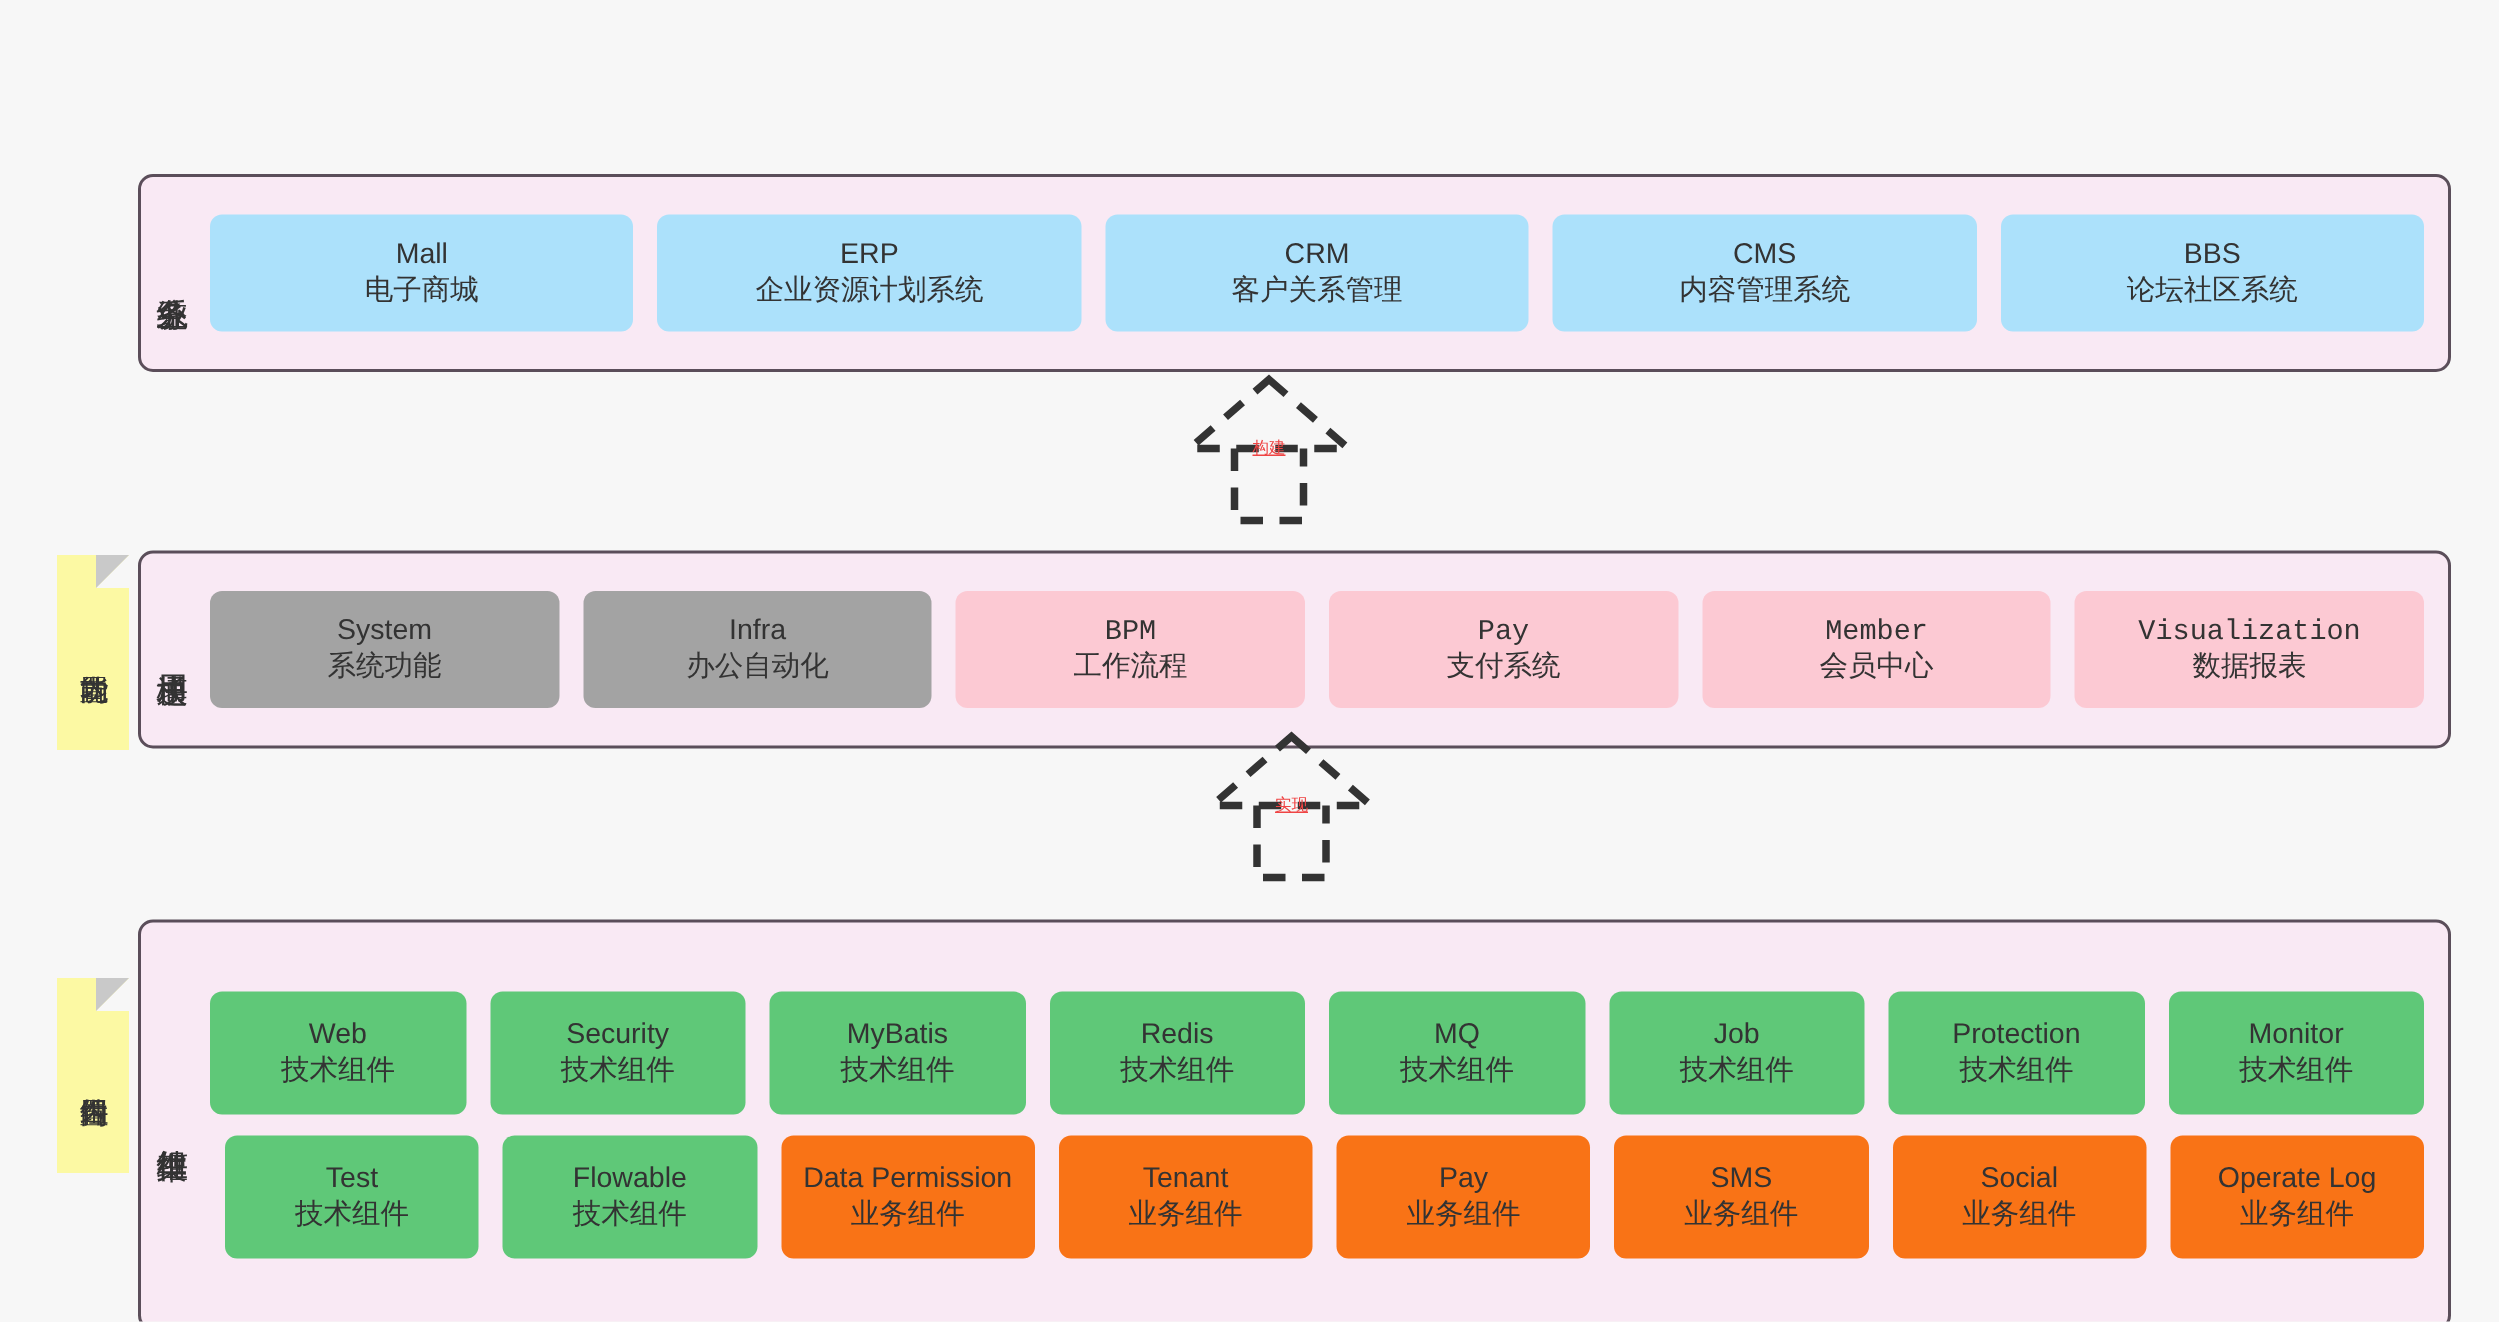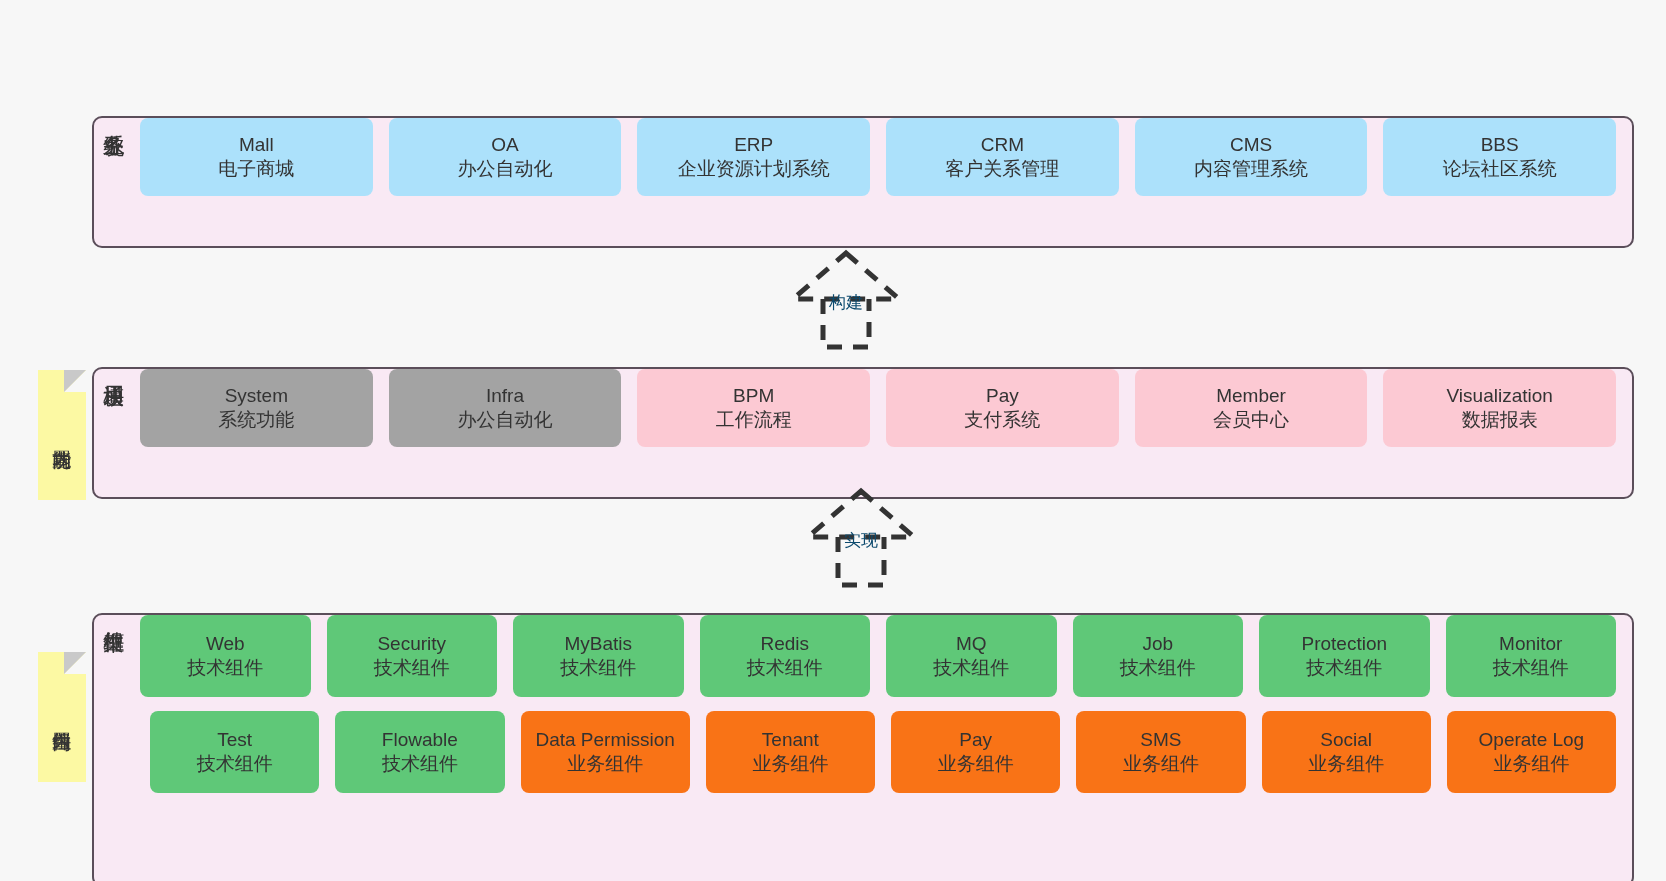--- a/index.html
+++ b/index.html
@@ -22,21 +22,21 @@
 
   
   .layer {
     position: absolute;
     box-sizing: border-box;
     background: #f9e9f4;
     border: 2px solid #5b4e5a;
     border-radius: 10px;
     display: flex;
     flex-direction: row;
-    align-items: flex-start;
+    align-items: center;
   }
   .layer-label {
     flex: 0 0 auto;
     width: 40px;
     display: flex;
     align-items: center;
     justify-content: center;
     font-size: 21px;
     line-height: 1.12;
     letter-spacing: 0;
@@ -80,21 +80,21 @@
     min-width: 0;
   }
   .cell .t1 { display: block; }
   .cell .t2 { display: block; }
 
   .h78 { height: 78px; }
   .h82 { height: 82px; }
 
   .c-blue       { background: #ace1fb; }
   .c-red        { background: #a3a3a3; }
-  .c-pink       { background: #fcc9d3; }
+  .c-pink       { background: #fcc9d3; font-family: Liberation Mono, monospace; }
   .c-green      { background: #5fc878; }
   .c-lightgreen { background: #f97316; }
 
   
   #layer-business { left: 92px;  top: 116px; width: 1542px; height: 132px; }
   #layer-common   { left: 92px;  top: 367px; width: 1542px; height: 132px; }
   #layer-frame    { left: 92px;  top: 613px; width: 1542px; height: 274px; }
 
   
   .sticky {
@@ -147,44 +147,41 @@
   }
   #connector-build   { left: 751px; top: 249px; }
   #connector-impl    { left: 766px; top: 487px; }
 
   .connector svg { display: block; overflow: visible; }
   .connector .conn-label {
     position: absolute;
     left: 50%;
     transform: translateX(-50%);
     top: 42px;
-    font-size: 17px;
-    color: #0c4a6e;
+    font-size: 11px;
+    color: #ef4444;
     background: transparent;
     padding: 0 2px;
     white-space: nowrap;
     user-select: none;
+    text-decoration: underline;
   }
 </style>
 </head>
 <body>
 
 <div id="canvas">
 
   <div class="layer" id="layer-business">
     <div class="layer-label">业务系统</div>
     <div class="layer-body">
       <div class="row">
         <div class="cell c-blue h78">
           <span class="t1">Mall</span>
           <span class="t2">电子商城</span>
-        </div>
-        <div class="cell c-blue h78">
-          <span class="t1">OA</span>
-          <span class="t2">办公自动化</span>
         </div>
         <div class="cell c-blue h78">
           <span class="t1">ERP</span>
           <span class="t2">企业资源计划系统</span>
         </div>
         <div class="cell c-blue h78">
           <span class="t1">CRM</span>
           <span class="t2">客户关系管理</span>
         </div>
         <div class="cell c-blue h78">

